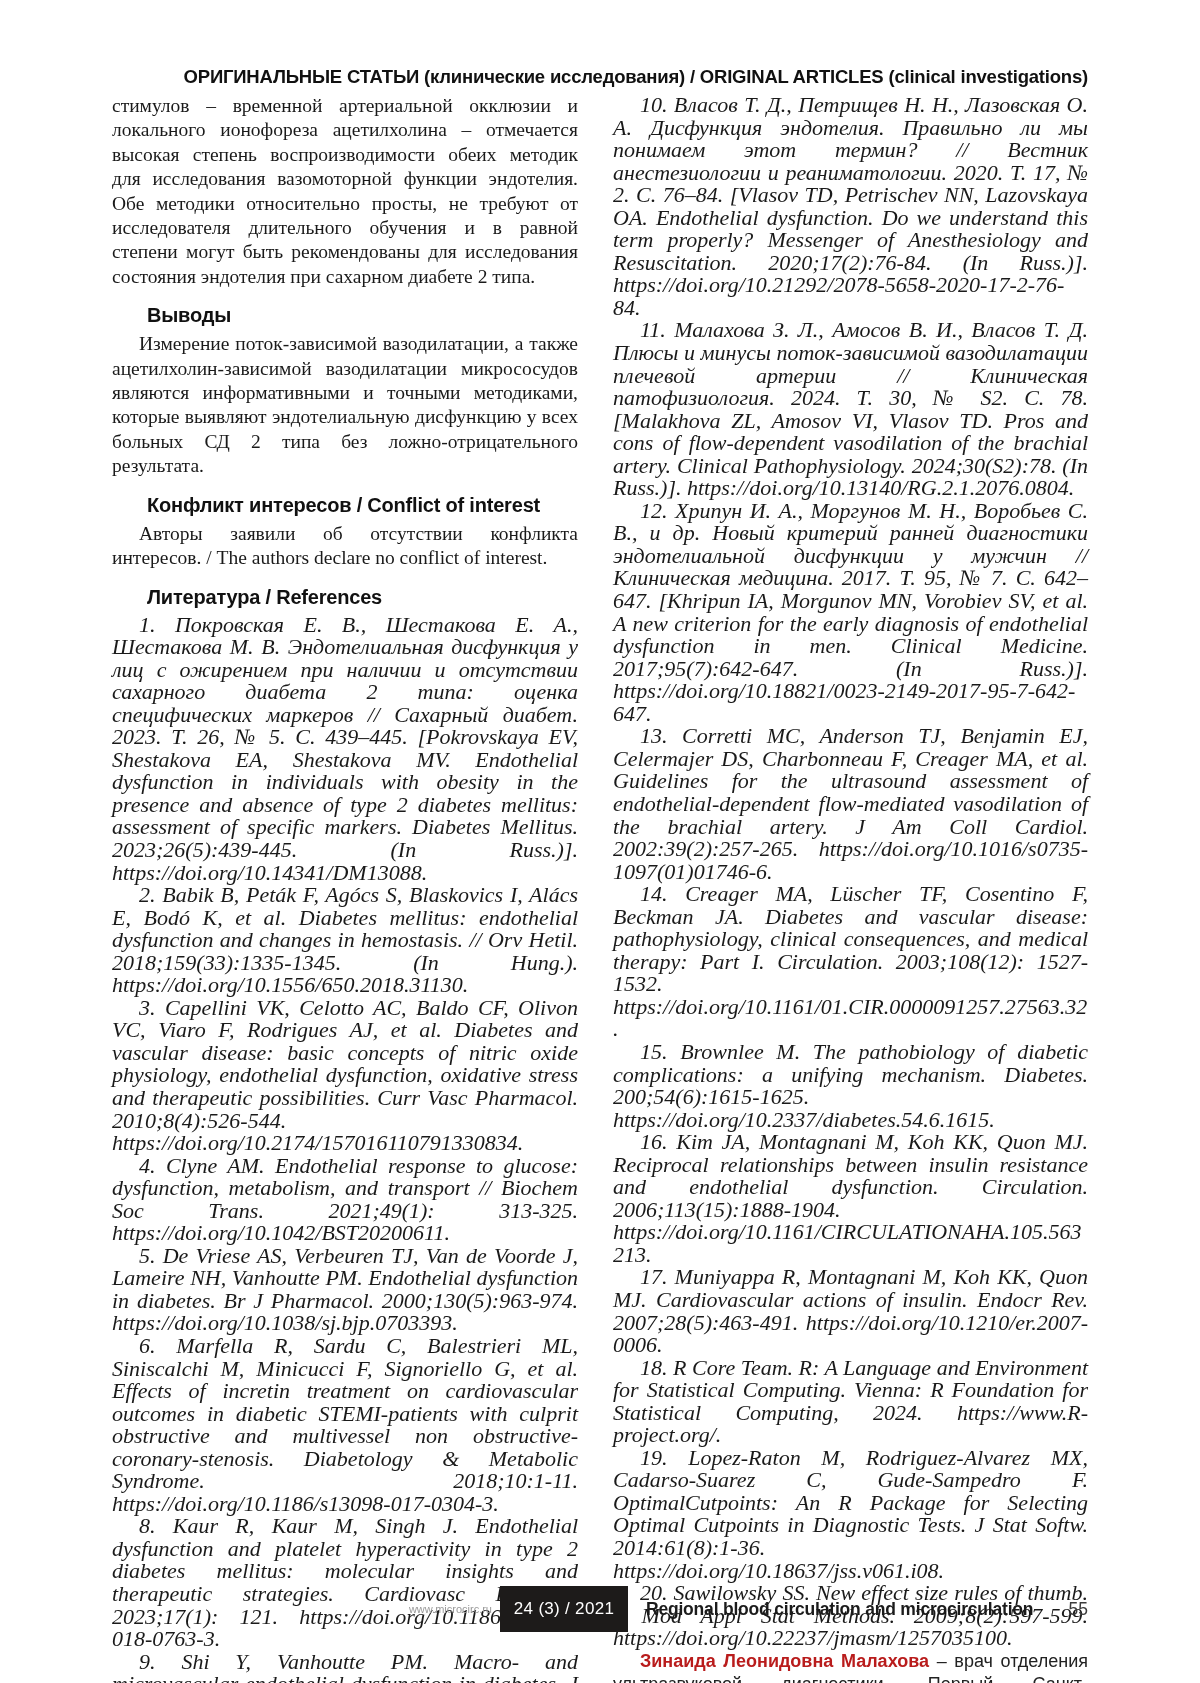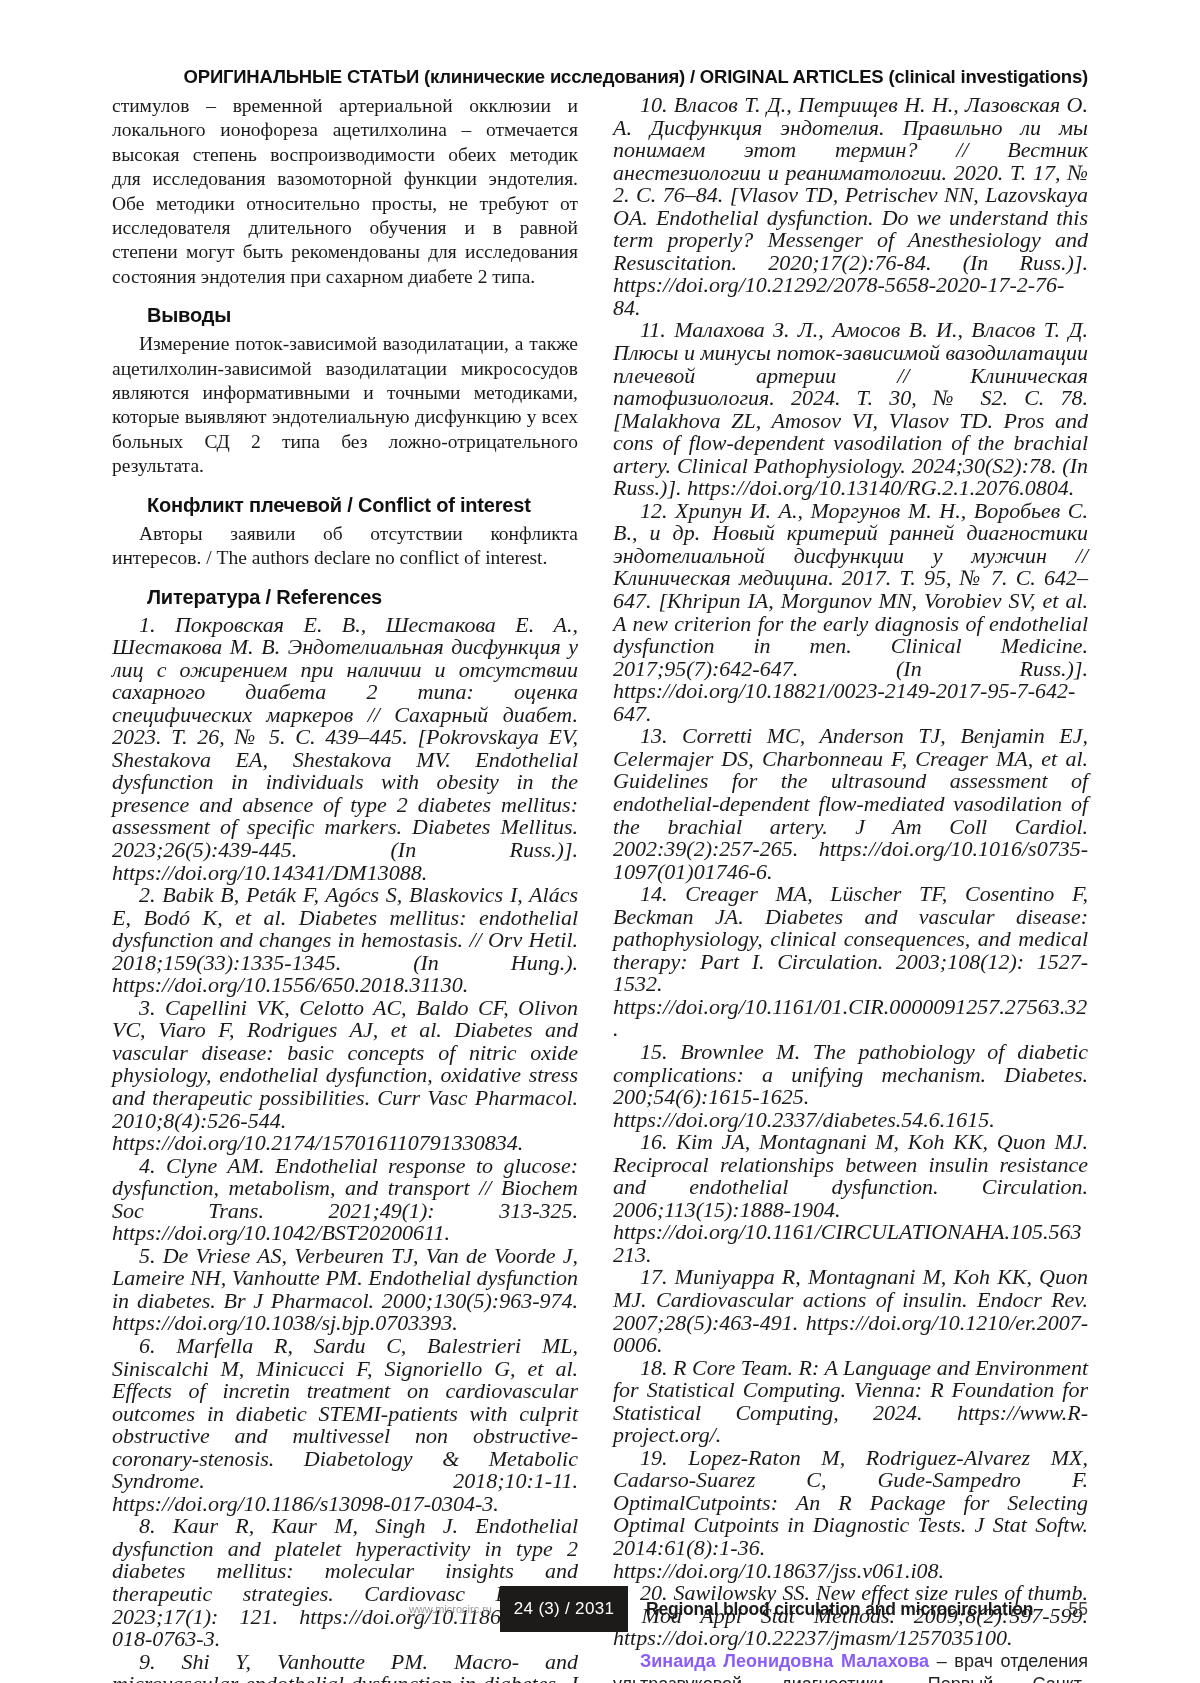--- a/index.html
+++ b/index.html
@@ -31,21 +31,21 @@
     font-family:"Liberation Serif",serif;font-style:italic;
     font-size:22px;line-height:22.55px;text-align:justify;
     text-indent:27px;margin:0;overflow-wrap:break-word;hyphens:auto;color:#1a1a1a;
   }
   h3.authors-head{margin-top:24px;}
   p.author{
     font-family:"Liberation Sans",sans-serif;font-size:18px;line-height:23.2px;
     text-align:justify;text-indent:27px;margin:0;overflow-wrap:break-word;
     hyphens:auto;color:#222;
   }
-  p.author .author-name{font-weight:bold;color:#8b5cf6;}
+  p.author .author-name{font-weight:bold;color:#b91c1c;}
   .footer{position:absolute;top:1586px;left:0;width:1200px;height:46px;}
   .footer .website{
     position:absolute;left:112px;top:0;width:380px;height:46px;line-height:46px;
     text-align:right;font-family:"Liberation Sans",sans-serif;
     font-size:11px;color:#9a9a9a;
   }
   .footer .issue-box{
     position:absolute;left:500px;top:0;width:128px;height:46px;
     background:#1d1b1a;color:#ffffff;text-align:center;line-height:46px;
     font-family:"Liberation Sans",sans-serif;font-size:17px;letter-spacing:0.3px;
@@ -68,21 +68,21 @@
   <div class="running-head">ОРИГИНАЛЬНЫЕ СТАТЬИ (клинические исследования) / ORIGINAL ARTICLES (clinical investigations)</div>
 
   <div class="columns">
 
     <div class="col">
       <p class="body">стимулов – временной артериальной окклюзии и локального ионофореза ацетилхолина – отмечается высокая степень воспроизводимости обеих методик для исследования вазомоторной функции эндотелия. Обе методики относительно просты, не требуют от исследователя длительного обучения и в равной степени могут быть рекомендованы для исследования состояния эндотелия при сахарном диабете 2 типа.</p>
 
       <h3 class="sec">Выводы</h3>
       <p class="body indent">Измерение поток-зависимой вазодилатации, а также ацетилхолин-зависимой вазодилатации микрососудов являются информативными и точными методиками, которые выявляют эндотелиальную дисфункцию у всех больных СД 2 типа без ложно-отрицательного результата.</p>
 
-      <h3 class="sec">Конфликт плечевой / Conflict of interest</h3>
+      <h3 class="sec">Конфликт интересов / Conflict of interest</h3>
       <p class="body indent">Авторы заявили об отсутствии конфликта интересов. / The authors declare no conflict of interest.</p>
 
       <h3 class="sec">Литература / References</h3>
       <p class="ref">1. Покровская Е. В., Шестакова Е. А., Шестакова М. В. Эндотелиальная дисфункция у лиц с ожирением при наличии и отсутствии сахарного диабета 2 типа: оценка специфических маркеров // Сахарный диабет. 2023. Т. 26, № 5. С. 439–445. [Pokrovskaya EV, Shestakova EA, Shestakova MV. Endothelial dysfunction in individuals with obesity in the presence and absence of type 2 diabetes mellitus: assessment of specific markers. Diabetes Mellitus. 2023;26(5):439-445. (In Russ.)]. https://doi.org/10.14341/DM13088.</p>
       <p class="ref">2. Babik B, Peták F, Agócs S, Blaskovics I, Alács E, Bodó K, et al. Diabetes mellitus: endothelial dysfunction and changes in hemostasis. // Orv Hetil. 2018;159(33):1335-1345. (In Hung.). https://doi.org/10.1556/650.2018.31130.</p>
       <p class="ref">3. Capellini VK, Celotto AC, Baldo CF, Olivon VC, Viaro F, Rodrigues AJ, et al. Diabetes and vascular disease: basic concepts of nitric oxide physiology, endothelial dysfunction, oxidative stress and therapeutic possibilities. Curr Vasc Pharmacol. 2010;8(4):526-544. https://doi.org/10.2174/157016110791330834.</p>
       <p class="ref">4. Clyne AM. Endothelial response to glucose: dysfunction, metabolism, and transport // Biochem Soc Trans. 2021;49(1): 313-325. https://doi.org/10.1042/BST20200611.</p>
       <p class="ref">5. De Vriese AS, Verbeuren TJ, Van de Voorde J, Lameire NH, Vanhoutte PM. Endothelial dysfunction in diabetes. Br J Pharmacol. 2000;130(5):963-974. https://doi.org/10.1038/sj.bjp.0703393.</p>
       <p class="ref">6. Marfella R, Sardu C, Balestrieri ML, Siniscalchi M, Minicucci F, Signoriello G, et al. Effects of incretin treatment on cardiovascular outcomes in diabetic STEMI-patients with culprit obstructive and multivessel non obstructive-coronary-stenosis. Diabetology &amp; Metabolic Syndrome. 2018;10:1-11. https://doi.org/10.1186/s13098-017-0304-3.</p>
       <p class="ref">8. Kaur R, Kaur M, Singh J. Endothelial dysfunction and platelet hyperactivity in type 2 diabetes mellitus: molecular insights and therapeutic strategies. Cardiovasc Diabetol. 2023;17(1): 121. https://doi.org/10.1186/s12933-018-0763-3.</p>
@@ -103,18 +103,18 @@
       <p class="ref">20. Sawilowsky SS. New effect size rules of thumb. J Mod Appl Stat Methods. 2009;8(2):597-599. https://doi.org/10.22237/jmasm/1257035100.</p>
 
       <p class="author"><span class="author-name">Зинаида Леонидовна Малахова</span><span> – врач отделения ультразвуковой диагностики, Первый Санкт-Петербургский государственный медицинский университет им. акад. И. П. Павлова, Санкт-Петербург, Россия, e-mail: zinaida.malahova@gmail.com, ORCID: 0000-0003-2062-290X.</span></p>
       <p class="author"><span class="author-name">Никита Борисович Маргарянц</span><span> – канд. техн. наук, доцент кафедры физики, математики и информатики, Первый Санкт-Петербургский государственный медицинский университет им. акад. И. П. Павлова, Санкт-Петербург, Россия, e-mail: nikita.optic@gmail.com, ORCID: 0000-0002-3867-3618.</span></p>
     </div>
 
   </div>
 
   <div class="footer">
     <div class="website">www.microcirc.ru</div>
-    <div class="issue-box">24 (3) / 2031</div>
+    <div class="issue-box">24 (3) / 2021</div>
     <div class="journal">Regional blood circulation and microcirculation</div>
     <div class="pagenum">55</div>
   </div>
 
 </div>
 
 </body></html>

